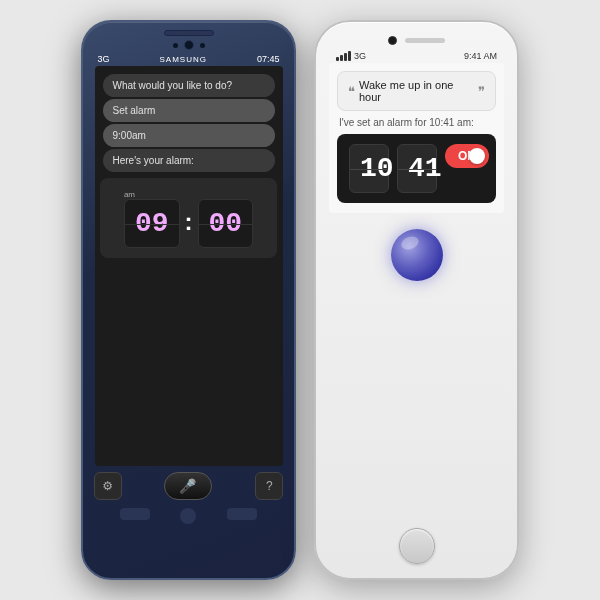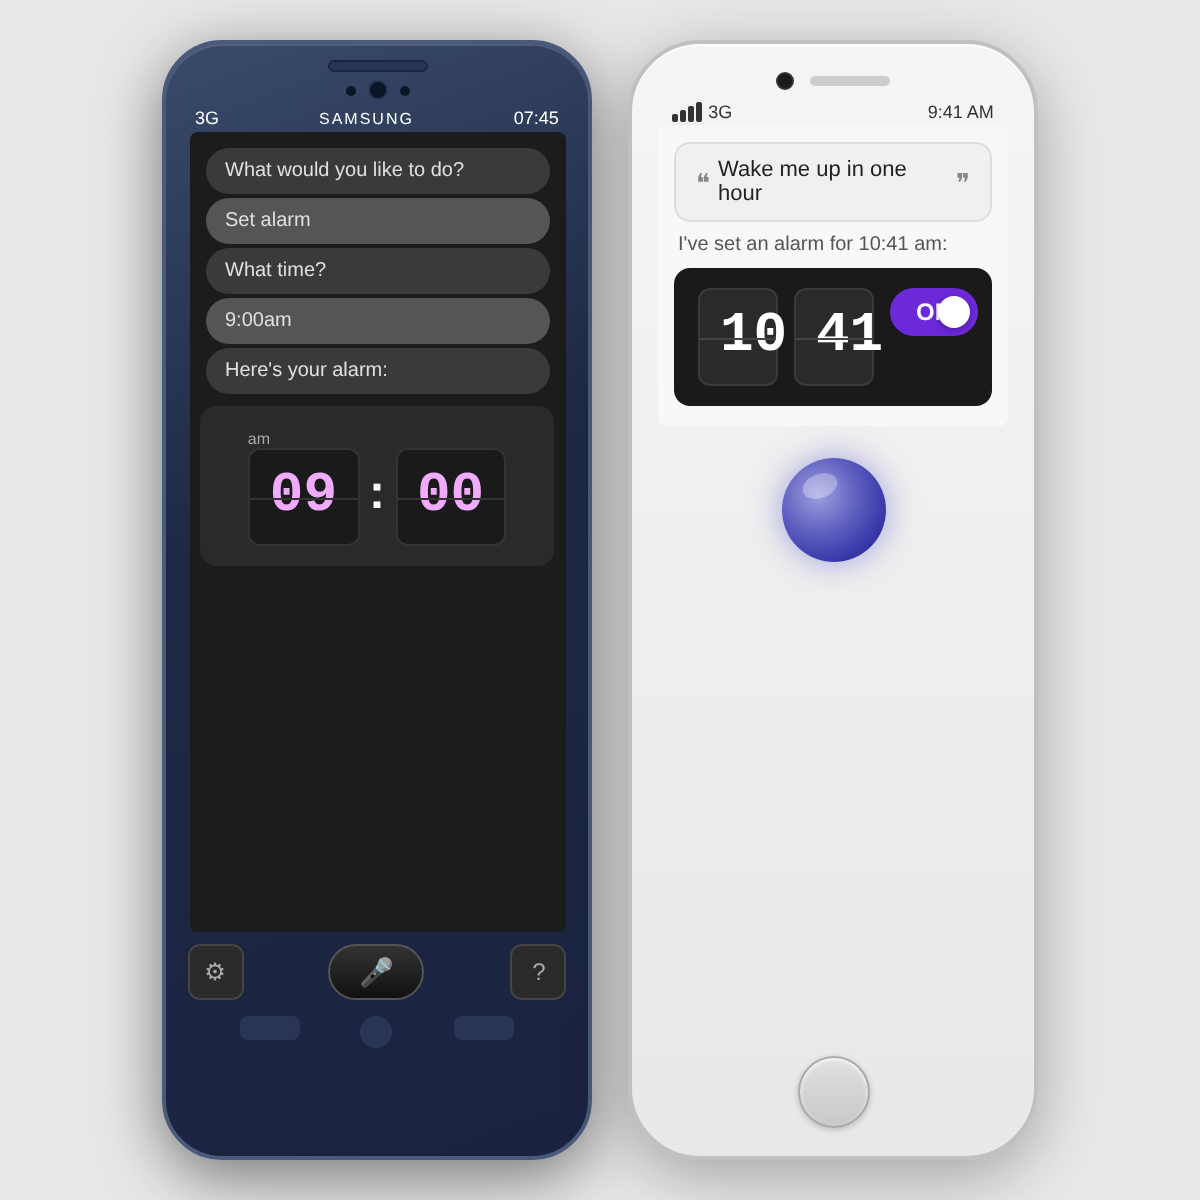--- a/index.html
+++ b/index.html
@@ -271,21 +271,21 @@
     }
     .iphone-flip-digit::after {
       content: '';
       position: absolute;
       left: 0; right: 0;
       top: 50%;
       height: 1px;
       background: #444;
     }
     .on-toggle {
-      background: #6d28d9;
+      background: #ef4444;
       border-radius: 14px;
       padding: 5px 10px;
       color: #fff;
       font-size: 12px;
       font-weight: bold;
       min-width: 44px;
       text-align: center;
       position: relative;
     }
     .on-toggle::after {
@@ -360,21 +360,20 @@
     <div class="samsung-status-bar">
       <span>3G</span>
       <span style="font-size:8px; letter-spacing:1px;">SAMSUNG</span>
       <span>07:45</span>
     </div>
   </div>
 
   <div class="samsung-screen">
     <div class="s-bubble">What would you like to do?</div>
     <div class="s-bubble light">Set alarm</div>
-    <div class="s-bubble">What time?</div>
     <div class="s-bubble light">9:00am</div>
     <div class="s-bubble">Here's your alarm:</div>
 
     <div class="alarm-display-samsung">
       <div style="display:flex; flex-direction:column; align-items:flex-start;">
         <span class="am-label">am</span>
         <div style="display:flex; align-items:center; gap:3px;">
           <div class="flip-digit">09</div>
           <span class="flip-colon">:</span>
           <div class="flip-digit">00</div>

